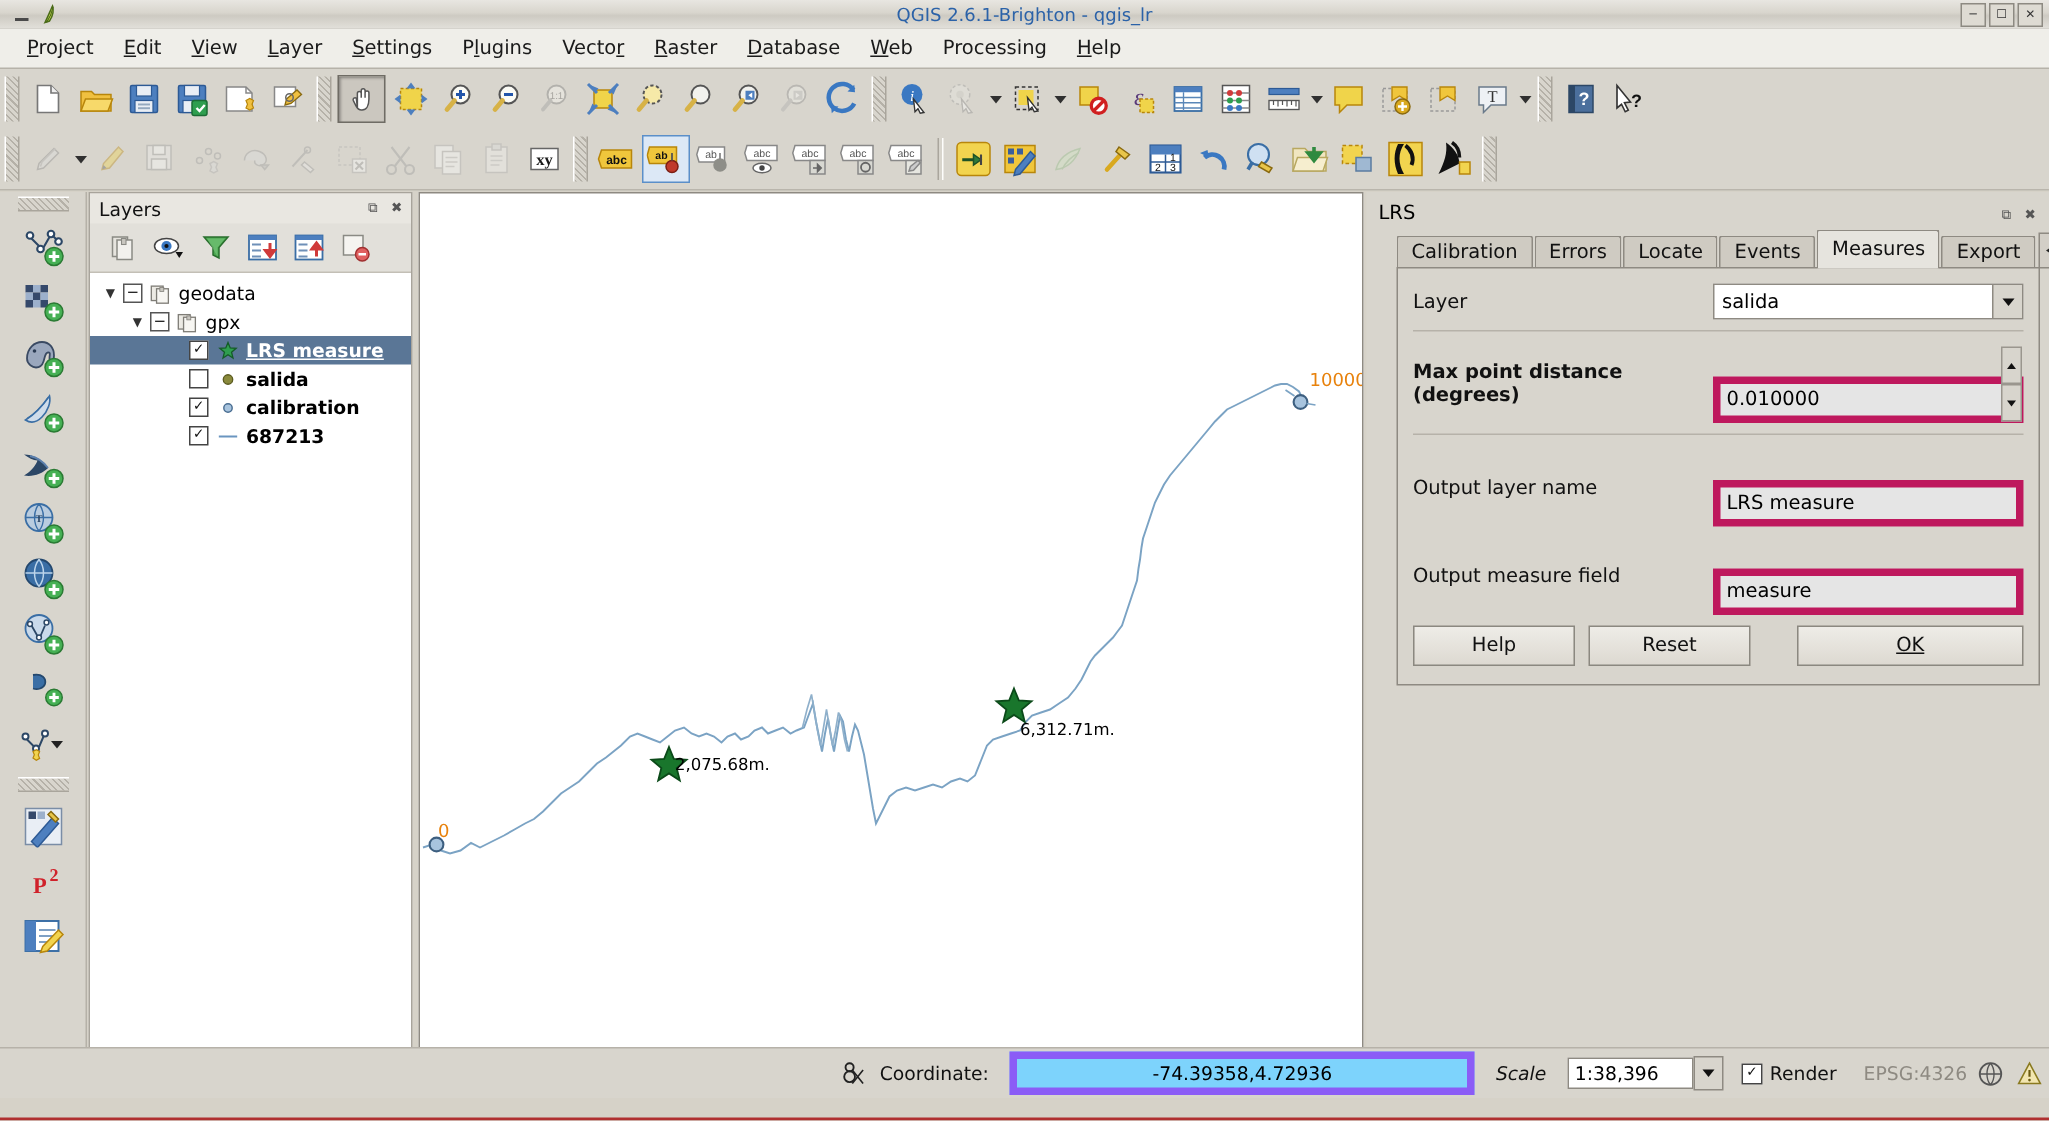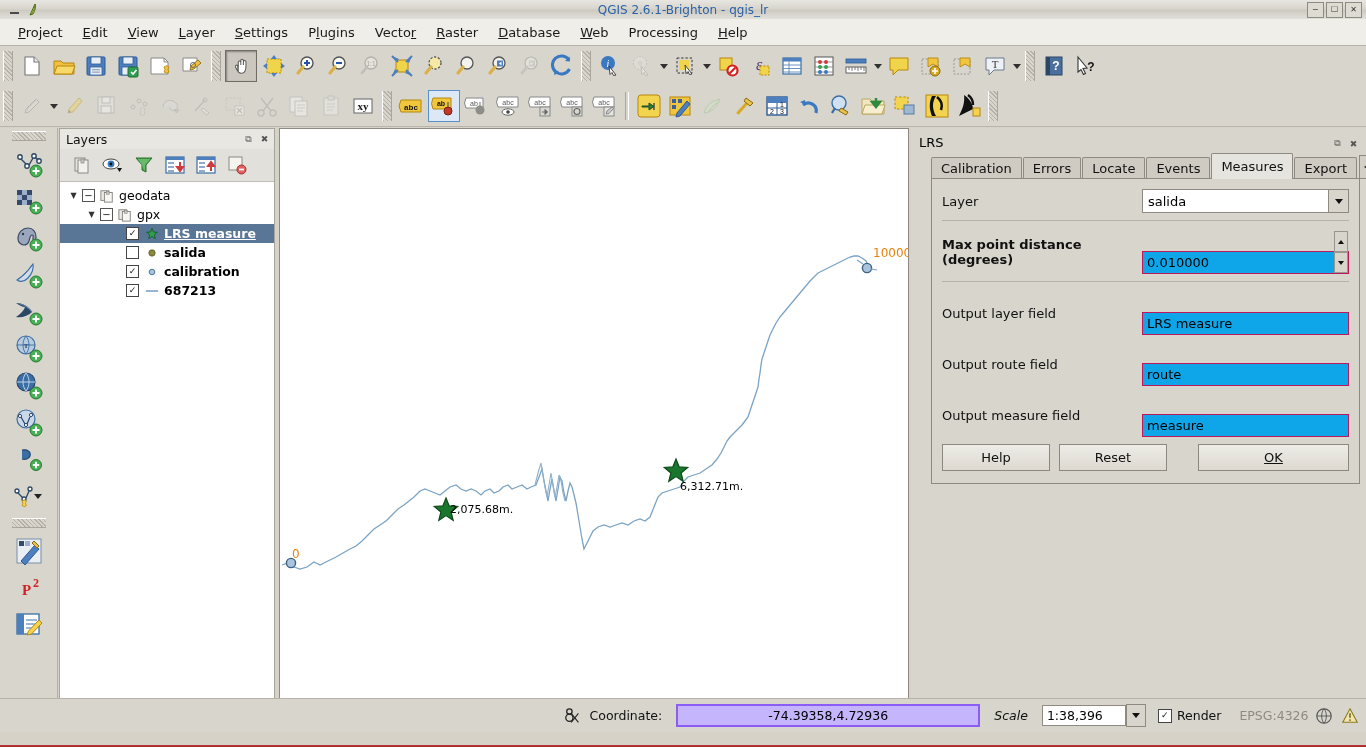--- a/index.html
+++ b/index.html
@@ -176,21 +176,21 @@
     flex: 1; height: 22px; background: #fff; border: 1px solid #8e8a82;
     display: flex; align-items: center; padding-left: 5px; font-size: 13px; position: relative;
   }
   .combo .arrowbox {
     position: absolute; right: 0; top: 0; bottom: 0; width: 19px;
     background: #d8d5cd; border-left: 1px solid #8e8a82;
     display:flex;align-items:center;justify-content:center;
   }
   .combo .arrowbox::after { content:""; border-left:4px solid transparent; border-right:4px solid transparent; border-top:5px solid #111; }
   .txtin {
-    flex: 1; height: 21px; background: #0ea5e9; border: 1px solid #be185d;
+    flex: 1; height: 21px; background: #e5e5e5; border: 5px solid #be185d;
     display: flex; align-items: center; padding-left: 4px; font-size: 13px; color: #000; margin-top: 21px;
   }
   .spin { position: relative; flex: 1; display: flex; }
   .spin .spinbtns {
     position: absolute; right: 1px; top: 1px; bottom: 1px; width: 14px;
     display: flex; flex-direction: column;
   }
   .spin .sb { flex: 1; background: #d8d5cd; border: 1px solid #9a968e; display:flex;align-items:center;justify-content:center;}
   .spin .sb i { border-left: 3px solid transparent; border-right: 3px solid transparent; }
   .spin .sb.up i { border-bottom: 4px solid #111; }
@@ -206,21 +206,21 @@
 
   
   .statusbar {
     position: absolute; left: 0; top: 698px; width: 1366px; height: 33px;
     background: #d8d5cd; border-top: 1px solid #b6b2a9;
     display: flex; align-items: center; justify-content: center;
   }
   .sb-left { width: 560px; height: 100%; }
   .sb-item { display: flex; align-items: center; margin-right: 8px; font-size: 12.5px; color: #111; }
   .coord-box {
-    width: 300px; height: 19px; background: #c4b5fd; border: 2px solid #8b5cf6;
+    width: 300px; height: 19px; background: #7dd3fc; border: 5px solid #8b5cf6;
     display: flex; align-items: center; justify-content: center; font-size: 12.5px; margin-left: 6px;
   }
   .scale-box {
     width: 78px; height: 19px; background: #fff; border: 1px solid #8e8a82;
     display: flex; align-items: center; padding-left: 4px; font-size: 12.5px; margin-left: 6px;
   }
   .scale-arrow {
     width: 18px; height: 21px; background: #d8d5cd; border: 1px solid #8e8a82;
     display:flex;align-items:center;justify-content:center;
   }
@@ -1061,28 +1061,24 @@
               <div class="sb dn">
                   <i></i>
                 </div>
             </div>
           </div>
         </div>
 
         <div class="hr"></div>
 
         <div class="frm-row">
-          <div class="frm-label" style="width:200px;">Output layer field</div>
+          <div class="frm-label" style="width:200px;">Output layer name</div>
           <div class="txtin">LRS measure</div>
         </div>
 
-        <div class="frm-row">
-          <div class="frm-label" style="width:200px;">Output route field</div>
-          <div class="txtin">route</div>
-        </div>
 
         <div class="frm-row">
           <div class="frm-label" style="width:200px;">Output measure field</div>
           <div class="txtin">measure</div>
         </div>
 
         <div class="btnrow">
           <div class="btn">Help</div>
           <div class="btn" style="margin-left:9px;">Reset</div>
           <div class="btn" style="margin-left:auto; min-width:125px;">

